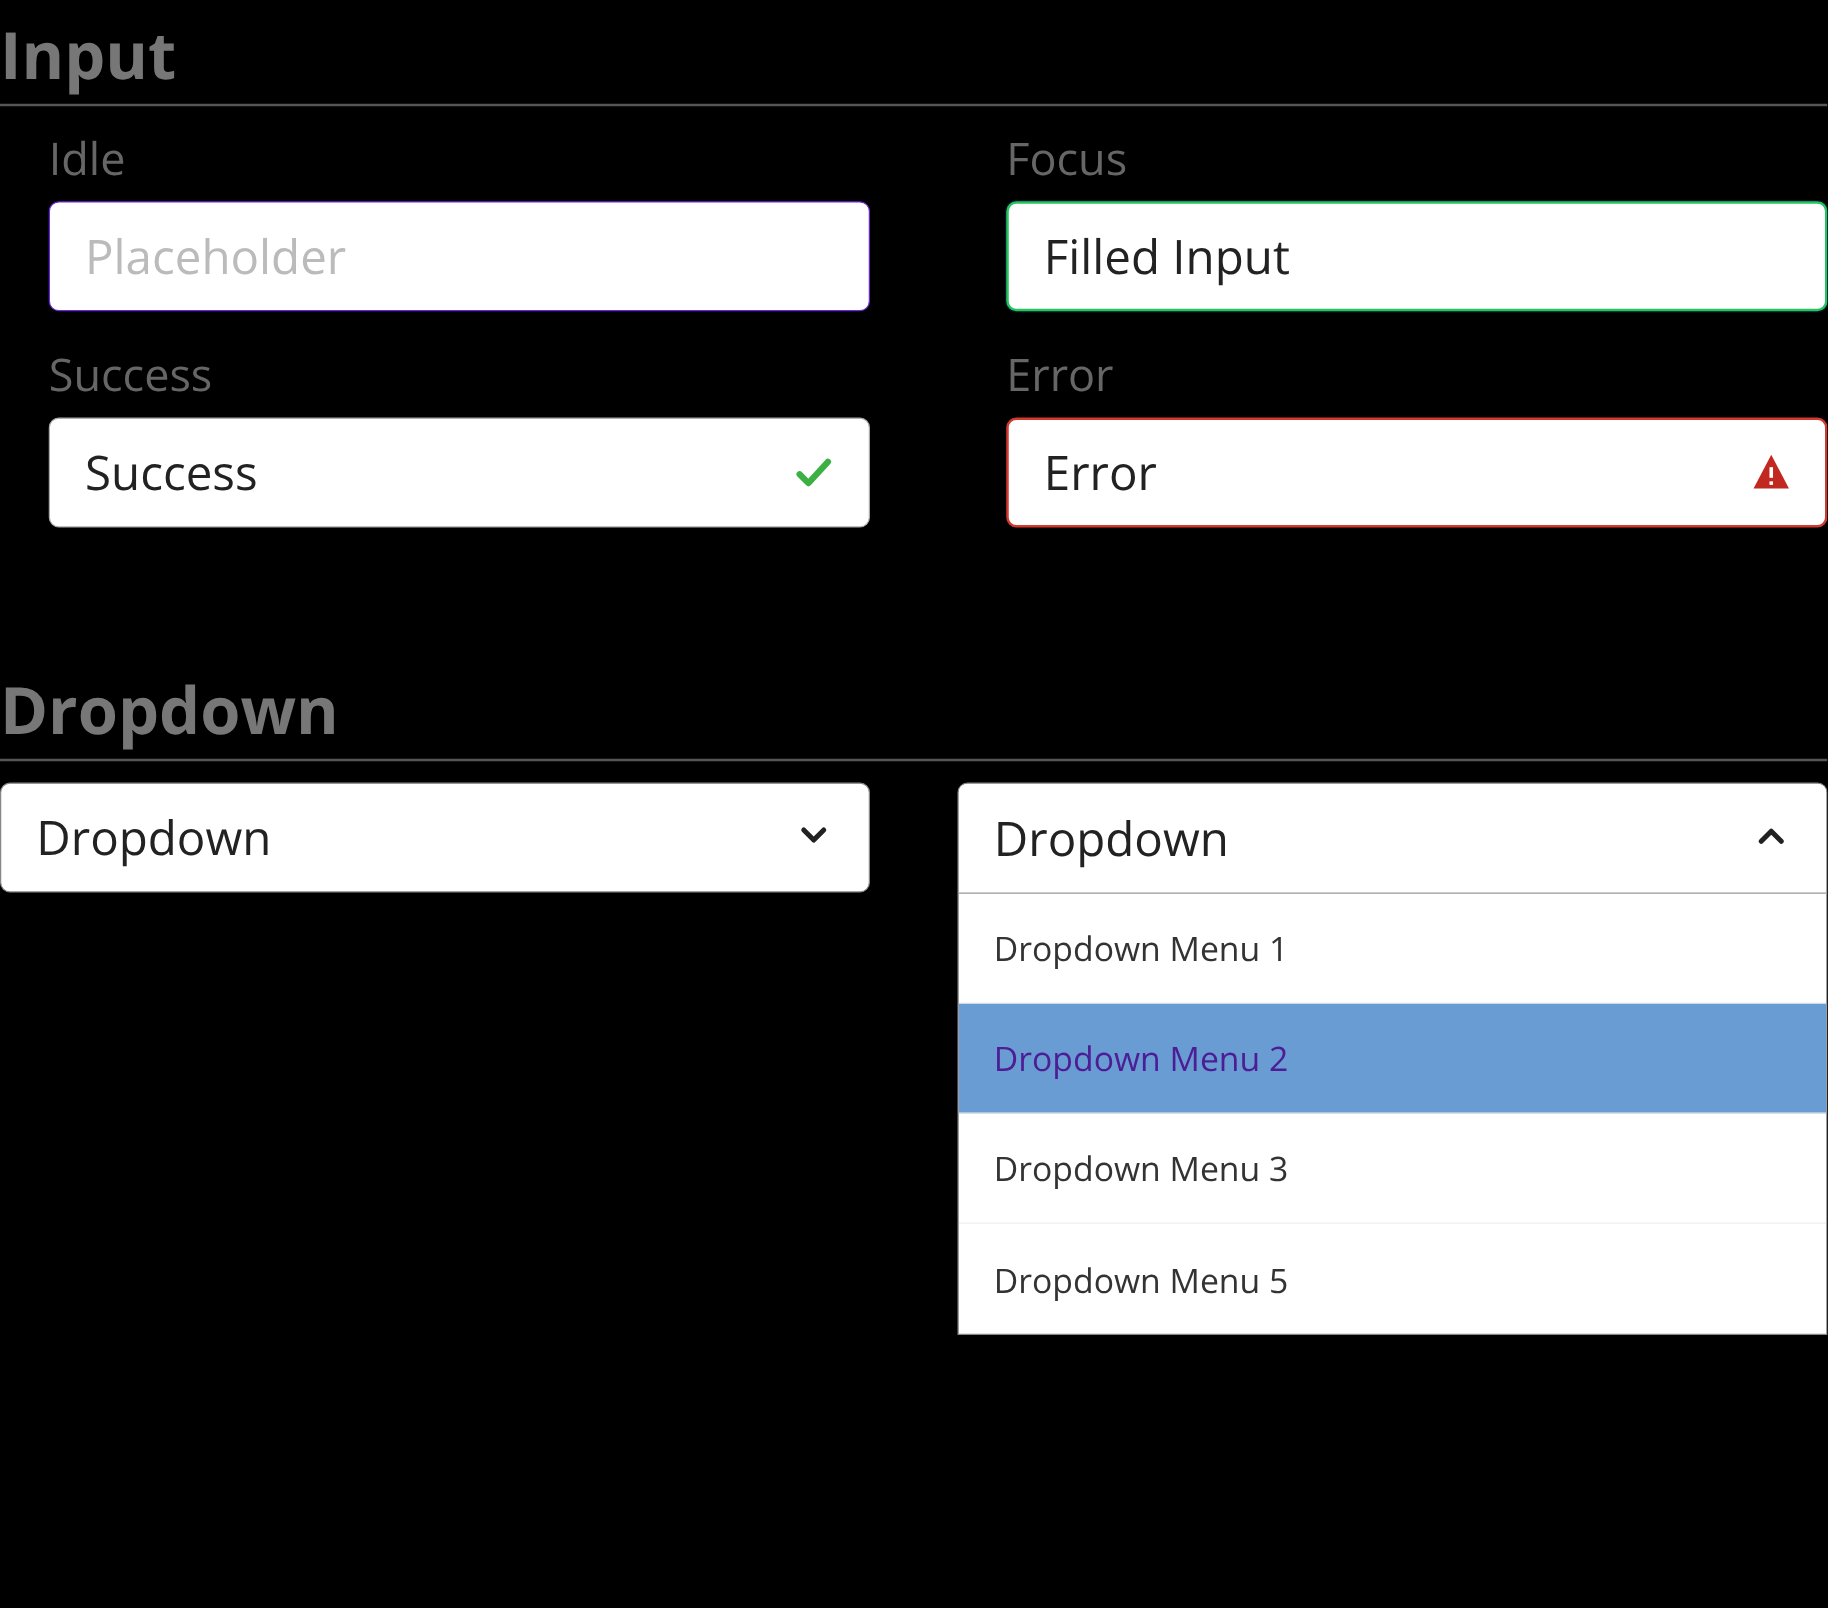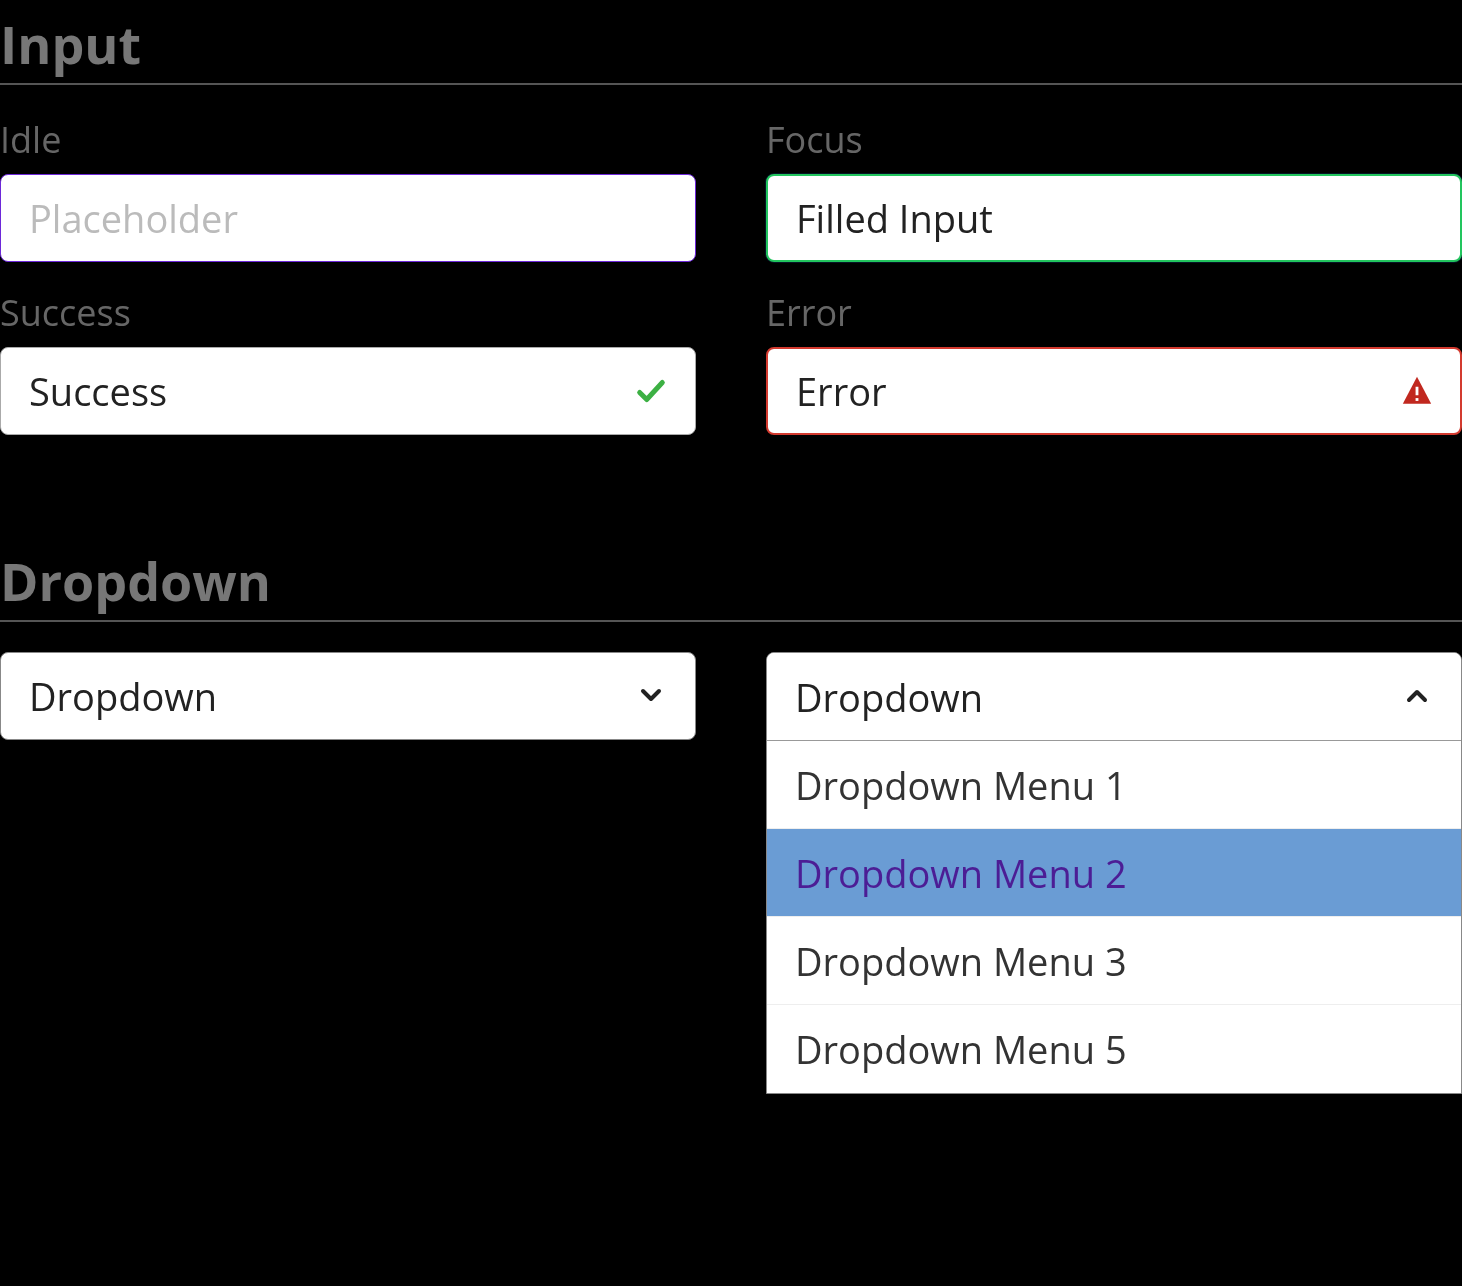--- a/index.html
+++ b/index.html
@@ -14,34 +14,35 @@
       width: 1462px;
       height: 1286px;
       padding: 0;
     }
     .section-title {
       font-size: 52px;
       font-weight: 700;
       color: #777;
       border-bottom: 2px solid #555;
       padding-bottom: 4px;
-      margin-bottom: 30px;
+      margin-bottom: 17px;
     }
     .input-section {
       padding-top: 8px;
     }
     .grid-2 {
       display: grid;
       grid-template-columns: 1fr 1fr;
       column-gap: 70px;
       row-gap: 26px;
     }
     .field-group {
       display: flex;
       flex-direction: column;
+      padding-left: 39px;
     }
     .field-label {
       font-size: 36px;
       color: #666;
       margin-bottom: 10px;
     }
     .text-input {
       background: #fff;
       border: 1px solid #6d28d9;
       border-radius: 8px;
@@ -115,21 +116,21 @@
       border-radius: 0;
     }
     .dropdown-menu {
       list-style: none;
     }
     .dropdown-item {
       height: 88px;
       display: flex;
       align-items: center;
       padding: 0 28px;
-      font-size: 38px;
+      font-size: 27px;
       color: #333;
       cursor: pointer;
       border-bottom: 1px solid #eee;
     }
     .dropdown-item:last-child {
       border-bottom: none;
     }
     .dropdown-item.selected {
       background: #6a9cd4;
       color: #4c1d95;

